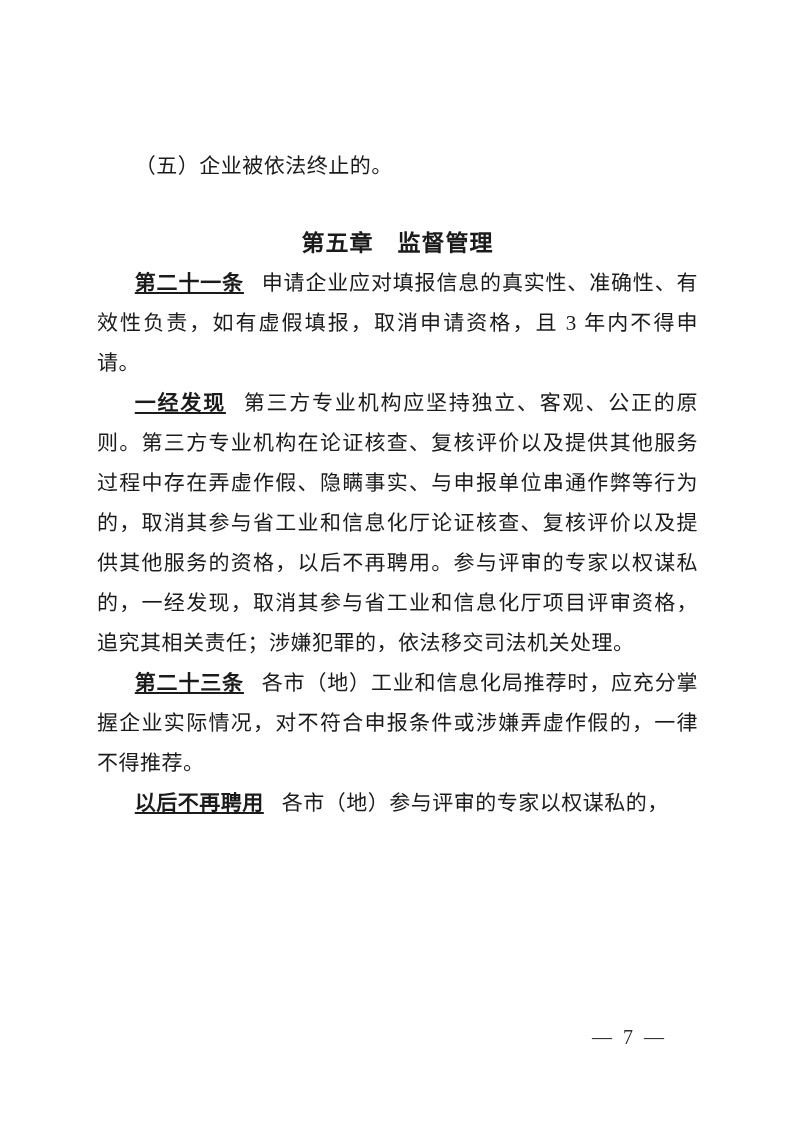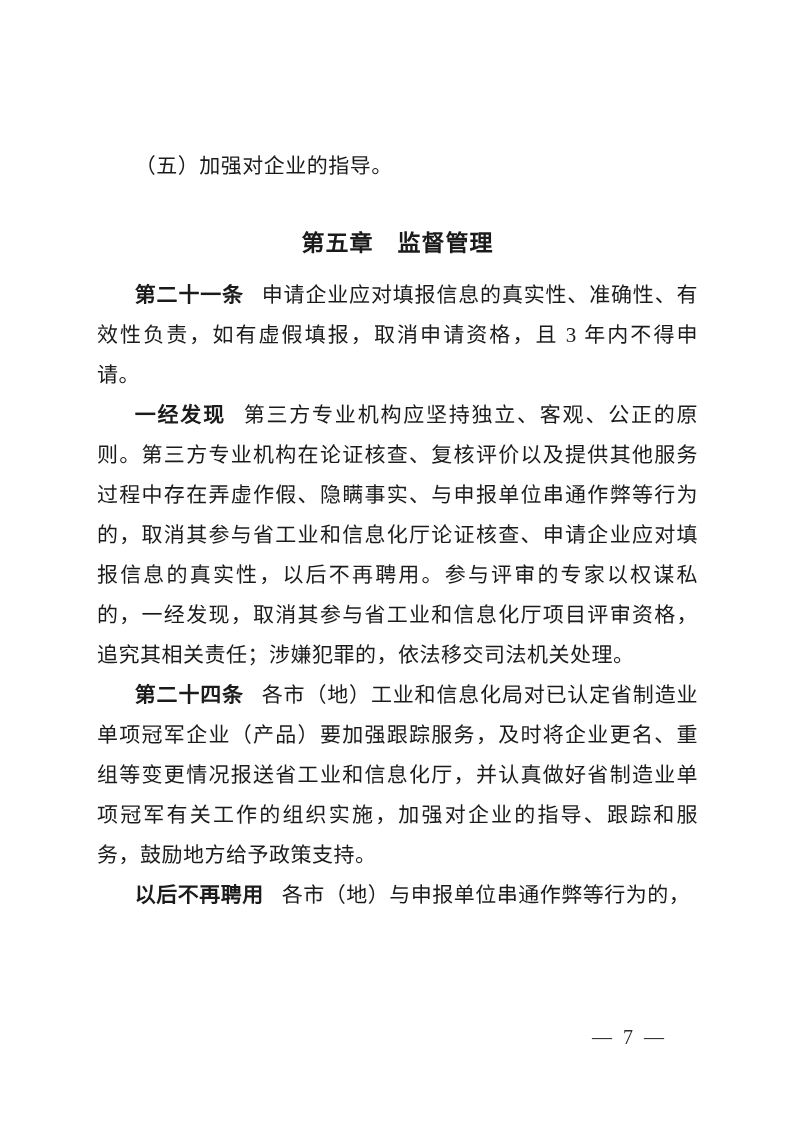--- a/index.html
+++ b/index.html
@@ -18,70 +18,71 @@
     top: 146px;
     width: 601px;
     font-family: "Liberation Serif", "DejaVu Serif", serif;
     font-size: 21px;
     line-height: 40px;
     text-align: justify;
     letter-spacing: 0.5px;
   }
   .content p { margin: 0; text-indent: 1.8em; }
   .chapter {
-    margin: 12px;
+    margin: 0;
     text-indent: 0;
     text-align: center;
     font-family: "Liberation Sans", "DejaVu Sans", sans-serif;
     font-weight: bold;
     font-size: 23px;
     line-height: 40px;
     letter-spacing: 1px;
   }
   .chapter.ch5 { margin-top: 37px; }
   .article .num {
     font-weight: bold;
     font-family: "Liberation Sans", "DejaVu Sans", sans-serif;
     margin-right: 0.85em;
+    text-decoration: underline;
   }
   .pageno {
     position: absolute;
     top: 1026px;
     right: 126px;
     font-family: "Liberation Serif", "DejaVu Serif", serif;
     font-size: 20px;
     line-height: 22px;
     letter-spacing: 3px;
     color: #2a2a2a;
   }
 </style>
 </head>
 <body>
 
 <div class="page">
   <div class="content">
 
-    <p class="intro">（五）加强对企业的指导。</p>
+    <p class="intro">（五）企业被依法终止的。</p>
 
     <h2 class="chapter ch5">第五章　监督管理</h2>
 
     <p class="article">
       <span class="num">第二十一条</span><span class="txt">申请企业应对填报信息的真实性、准确性、有效性负责，如有虚假填报，取消申请资格，且 3 年内不得申请。</span>
     </p>
 
     <p class="article">
-      <span class="num">一经发现</span><span class="txt">第三方专业机构应坚持独立、客观、公正的原则。第三方专业机构在论证核查、复核评价以及提供其他服务过程中存在弄虚作假、隐瞒事实、与申报单位串通作弊等行为的，取消其参与省工业和信息化厅论证核查、申请企业应对填报信息的真实性，以后不再聘用。参与评审的专家以权谋私的，一经发现，取消其参与省工业和信息化厅项目评审资格，追究其相关责任；涉嫌犯罪的，依法移交司法机关处理。</span>
+      <span class="num">一经发现</span><span class="txt">第三方专业机构应坚持独立、客观、公正的原则。第三方专业机构在论证核查、复核评价以及提供其他服务过程中存在弄虚作假、隐瞒事实、与申报单位串通作弊等行为的，取消其参与省工业和信息化厅论证核查、复核评价以及提供其他服务的资格，以后不再聘用。参与评审的专家以权谋私的，一经发现，取消其参与省工业和信息化厅项目评审资格，追究其相关责任；涉嫌犯罪的，依法移交司法机关处理。</span>
+    </p>
+
+    <p class="article">
+      <span class="num">第二十三条</span><span class="txt">各市（地）工业和信息化局推荐时，应充分掌握企业实际情况，对不符合申报条件或涉嫌弄虚作假的，一律不得推荐。</span>
     </p>
 
 
-    <p class="article">
-      <span class="num">第二十四条</span><span class="txt">各市（地）工业和信息化局对已认定省制造业单项冠军企业（产品）要加强跟踪服务，及时将企业更名、重组等变更情况报送省工业和信息化厅，并认真做好省制造业单项冠军有关工作的组织实施，加强对企业的指导、跟踪和服务，鼓励地方给予政策支持。</span>
-    </p>
-
 
     <p class="article">
-      <span class="num">以后不再聘用</span><span class="txt">各市（地）与申报单位串通作弊等行为的，</span>
+      <span class="num">以后不再聘用</span><span class="txt">各市（地）参与评审的专家以权谋私的，</span>
     </p>
 
   </div>
 
   <div class="pageno">— 7 —</div>
 </div>
 
 </body></html>

